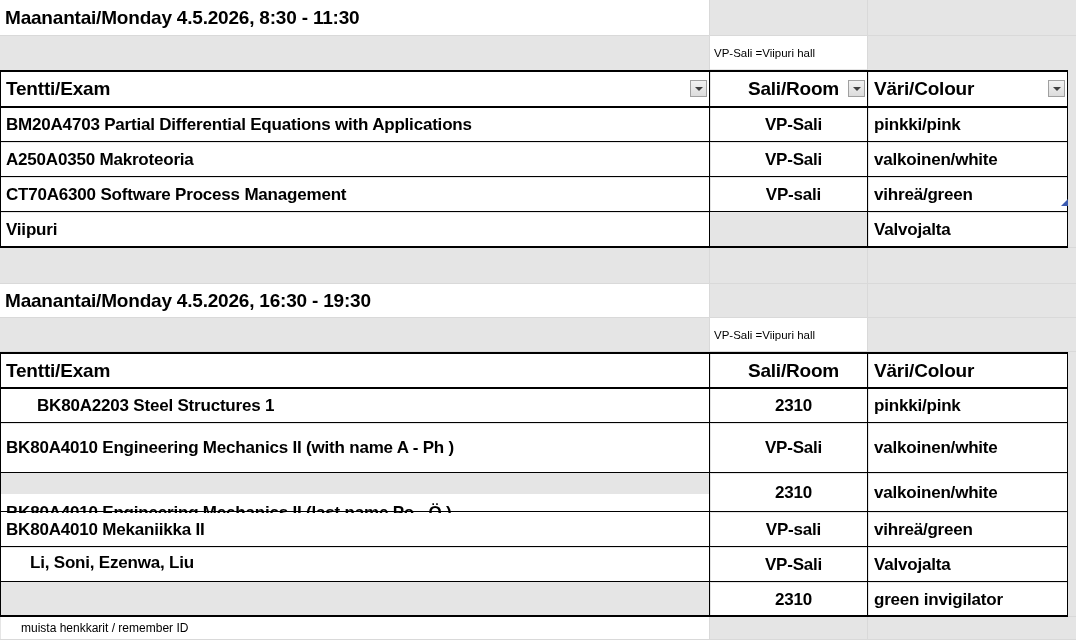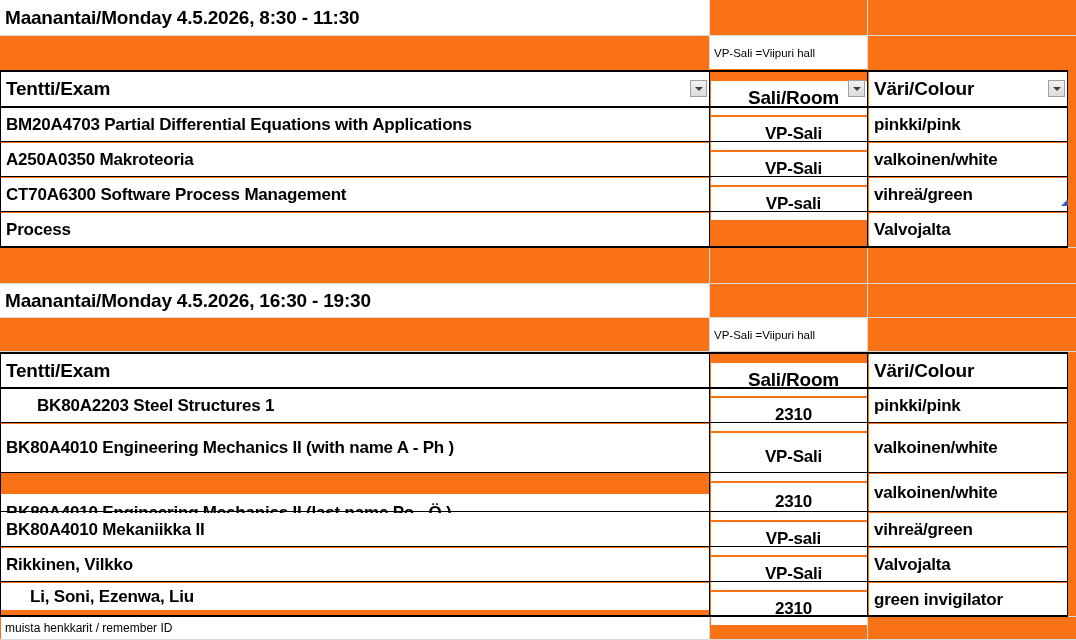--- a/index.html
+++ b/index.html
@@ -8,21 +8,21 @@
     background: #ffffff;
     width: 1076px; height: 640px;
     overflow: hidden;
     font-family: "Liberation Sans", sans-serif;
     -webkit-font-smoothing: antialiased;
   }
   #sheet {
     position: relative;
     width: 1076px;
     height: 640px;
-    background: #f97316;
+    background: #e5e5e5;
   }
 
   
   .cell {
     position: absolute;
     background: #ffffff;
     display: flex;
     align-items: center;
     overflow: hidden;
     white-space: nowrap;
@@ -69,32 +69,31 @@
   }
   .t-body {
     font-size: 17px;
     font-weight: bold;
     letter-spacing: -0.2px;
     padding-left: 5px;
   }
   .t-center {
     justify-content: center;
     padding-left: 9px;
-    margin-top: 9px;
   }
   .t-note {
     font-size: 11.5px;
     font-weight: normal;
     padding-left: 4px;
     color: #000000;
   }
   .t-foot {
     font-size: 12px;
     font-weight: normal;
-    padding-left: 4px;
+    padding-left: 20px;
     color: #000000;
   }
 
   
   .filter-btn {
     position: absolute;
     width: 17px;
     height: 17px;
     background: linear-gradient(#f2f2f2, #dcdcdc);
     border: 1px solid #a0a0a0;
@@ -164,21 +163,21 @@
   <div class="cell t-body" style="left:1px; top:143px; width:708px; height:33px;">A250A0350 Makroteoria</div>
   <div class="cell t-body t-center" style="left:711px; top:143px; width:156px; height:33px;">VP-Sali</div>
   <div class="cell t-body" style="left:869px; top:143px; width:199px; height:33px;">valkoinen/white</div>
   <div class="rule-h-thin" style="left:0; top:176px; width:1068px;"></div>
 
   <div class="cell t-body" style="left:1px; top:178px; width:708px; height:33px;">CT70A6300 Software Process Management</div>
   <div class="cell t-body t-center" style="left:711px; top:178px; width:156px; height:33px;">VP-sali</div>
   <div class="cell t-body" style="left:869px; top:178px; width:199px; height:33px;">vihreä/green</div>
   <div class="rule-h-thin" style="left:0; top:211px; width:1068px;"></div>
 
-  <div class="cell t-body" style="left:1px; top:213px; width:708px; height:33px;">Process</div>
+  <div class="cell t-body" style="left:1px; top:213px; width:708px; height:33px;">Viipuri</div>
   <div class="cell t-body" style="left:869px; top:213px; width:199px; height:33px;">Valvojalta</div>
   <div class="rule-h" style="left:0; top:246px; width:1068px;"></div>
 
   <div class="rule-v" style="left:709px; top:70px; height:178px;"></div>
   <div class="rule-v" style="left:867px; top:70px; height:178px;"></div>
   <div class="rule-v" style="left:0; top:70px; height:178px;"></div>
   <div class="rule-v" style="left:1067px; top:70px; height:178px;"></div>
 
   <div class="resize-handle" style="left:1061px; top:199px;"></div>
 
@@ -212,21 +211,21 @@
   <div class="cell t-body" style="left:1px; top:513px; width:708px; height:33px;">BK80A4010 Mekaniikka II</div>
   <div class="cell t-body t-center" style="left:711px; top:513px; width:156px; height:33px;">VP-sali</div>
   <div class="cell t-body" style="left:869px; top:513px; width:199px; height:33px;">vihreä/green</div>
   <div class="rule-h-thin" style="left:0; top:546px; width:1068px;"></div>
 
   <div class="cell t-body" style="left:1px; top:548px; width:708px; height:33px;">Rikkinen, Vilkko</div>
   <div class="cell t-body t-center" style="left:711px; top:548px; width:156px; height:33px;">VP-Sali</div>
   <div class="cell t-body" style="left:869px; top:548px; width:199px; height:33px;">Valvojalta</div>
   <div class="rule-h-thin" style="left:0; top:581px; width:1068px;"></div>
 
-  <div class="cell t-body" style="left:1px; top:583px; width:708px; height:27px;padding-left:29px;">Li, Soni, Ezenwa, Liu</div>
+  <div class="cell t-body" style="left:1px; top:549px; width:708px; height:27px;padding-left:29px;">Li, Soni, Ezenwa, Liu</div>
   <div class="cell t-body t-center" style="left:711px; top:583px; width:156px; height:33px;">2310</div>
   <div class="cell t-body" style="left:869px; top:583px; width:199px; height:33px;">green invigilator</div>
   <div class="rule-h" style="left:0; top:615px; width:1068px;"></div>
 
   <div class="rule-v" style="left:709px; top:352px; height:264px;"></div>
   <div class="rule-v" style="left:867px; top:352px; height:264px;"></div>
   <div class="rule-v" style="left:0; top:352px; height:264px;"></div>
   <div class="rule-v" style="left:1067px; top:352px; height:264px;"></div>
 
   <div class="cell t-foot" style="left:1px; top:617px; width:708px; height:22px;">muista henkkarit / remember ID</div>

